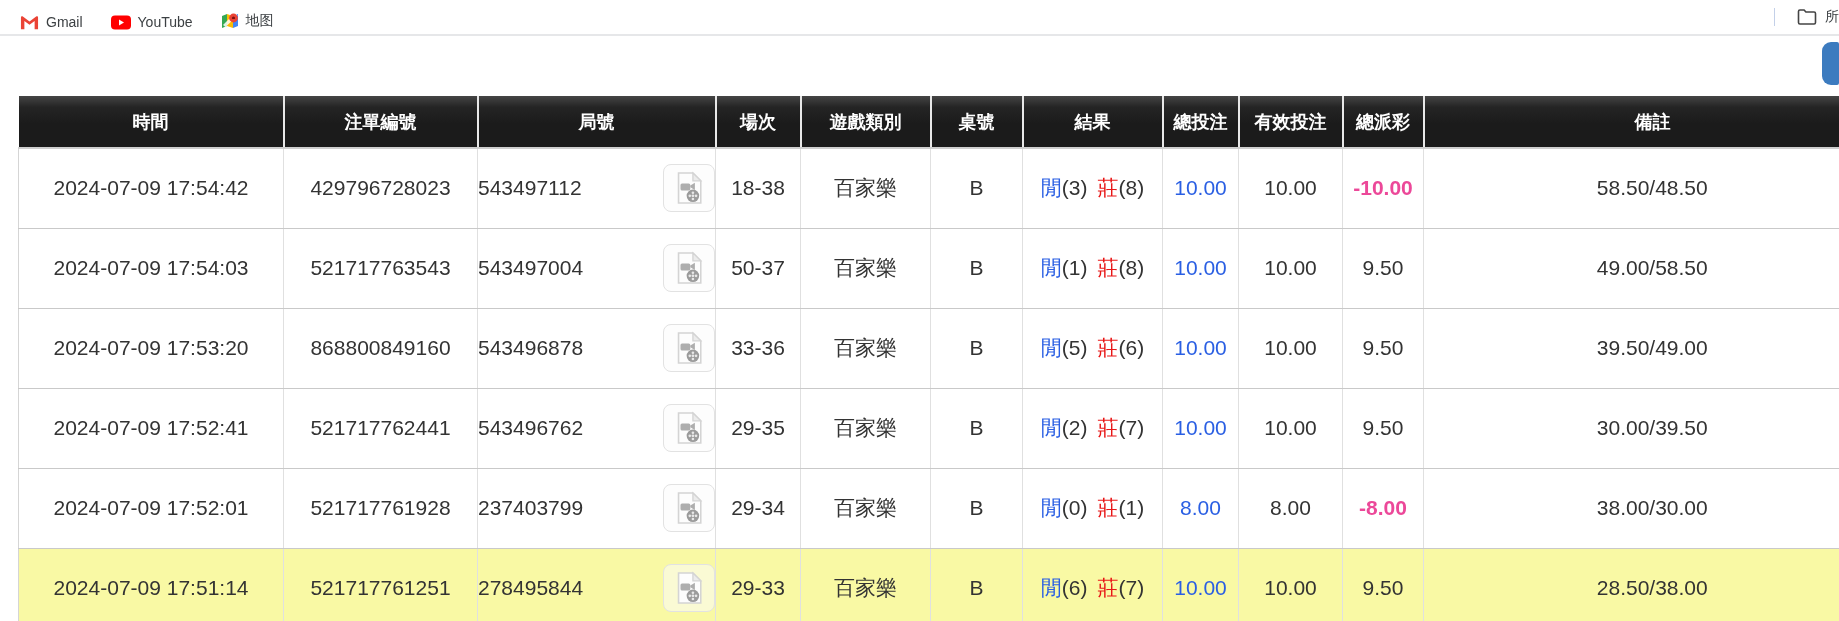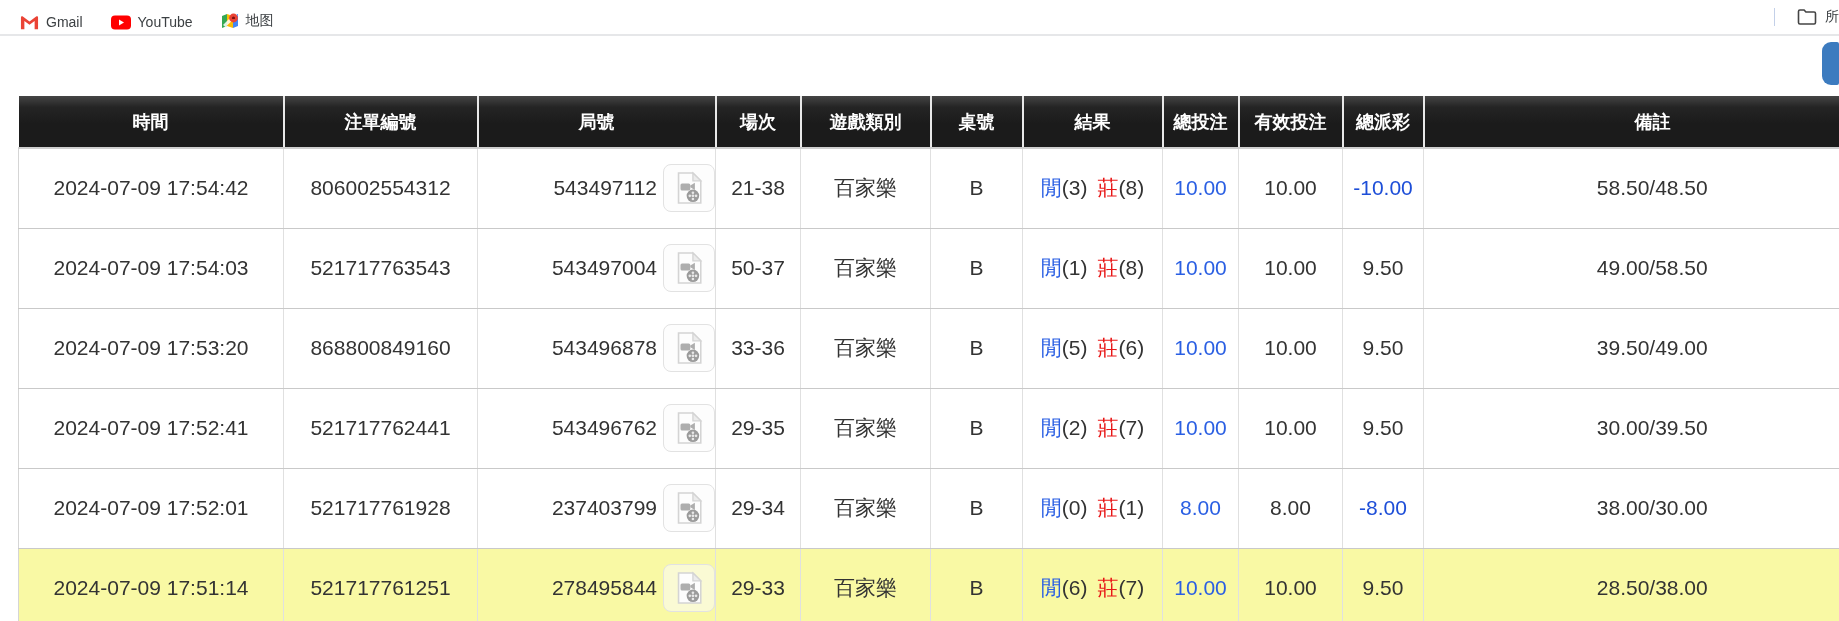--- a/index.html
+++ b/index.html
@@ -27,22 +27,22 @@
   th { height:52px; background:linear-gradient(180deg,#454545 0%,#242424 22%,#1b1b1b 55%,#1b1b1b 100%);
     color:#fff; font-size:18px; font-weight:bold; text-align:center;
     border-left:2px solid #e8e8e8; border-bottom:2px solid #cfcfcf; }
   th:first-child { border-left:none; }
   td { height:80px; text-align:center; vertical-align:middle; font-size:21px; color:#333;
     background:#fff; border-left:1px solid #e0e0e0; border-bottom:1px solid #c9c9c9; }
   td:first-child { border-left:1px solid #d5d5d5; }
   tr.hl td { background:#f9f9a4; }
   .blue { color:#2a5fe3; }
   .red  { color:#e81717; }
-  .neg  { color:#1d4ed8; }
-  .round-cell-inner { display:flex; align-items:center; justify-content:flex-end; gap:6px; }
+  .neg  { color:#ec4899;font-weight:bold; }
+  .round-cell-inner { display:flex; align-items:center; justify-content:space-between; gap:6px; }
   .video-btn { width:52px; height:48px; border:1px solid #e2e2e2; border-radius:8px;
     background:rgba(252,252,252,0.55); display:flex; align-items:center; justify-content:center;
     cursor:pointer; }
   .result-banker { margin-left:10px; }
 </style>
 </head>
 <body>
 
 <div class="bookmarks-bar">
   <div class="bm-item">
@@ -117,21 +117,21 @@
         <th>結果</th>
         <th>總投注</th>
         <th>有效投注</th>
         <th>總派彩</th>
         <th>備註</th>
       </tr>
     </thead>
     <tbody>
         <tr>
     <td>2024-07-09 17:54:42</td>
-    <td>806002554312</td>
+    <td>429796728023</td>
     <td>
       <span class="round-cell-inner">
         <span>543497112</span>
         <span class="video-btn">
           <span style="display:flex">
             <svg width="32" height="34" viewBox="0 0 24 26">
               <path d="M4 1.5h11l6 6V24.5H4z" fill="#fdfdfd" stroke="#d4d4d4" stroke-width="1.2"></path>
               <path d="M15 1.5l6 6h-6z" fill="#ececec" stroke="#d4d4d4" stroke-width="1"></path>
               <rect x="5.5" y="9.5" width="7.5" height="5.5" rx="1.2" fill="#aeaeae"></rect>
               <path d="M13 11l3.5-2v5.5L13 12.5z" fill="#aeaeae"></path>
@@ -139,21 +139,21 @@
               <circle cx="15" cy="19" r="1.1" fill="#e8e8e8"></circle>
               <circle cx="15" cy="16.6" r="1" fill="#e8e8e8"></circle>
               <circle cx="15" cy="21.4" r="1" fill="#e8e8e8"></circle>
               <circle cx="12.6" cy="19" r="1" fill="#e8e8e8"></circle>
               <circle cx="17.4" cy="19" r="1" fill="#e8e8e8"></circle>
             </svg>
           </span>
         </span>
       </span>
     </td>
-    <td>21-38</td>
+    <td>18-38</td>
     <td>百家樂</td>
     <td>B</td>
     <td>
       <span class="blue">閒</span><span>(3)</span><span class="red result-banker">莊</span><span>(8)</span>
     </td>
     <td class="blue">10.00</td>
     <td>10.00</td>
     <td class="neg">-10.00</td>
     <td>58.50/48.50</td>
   </tr>

